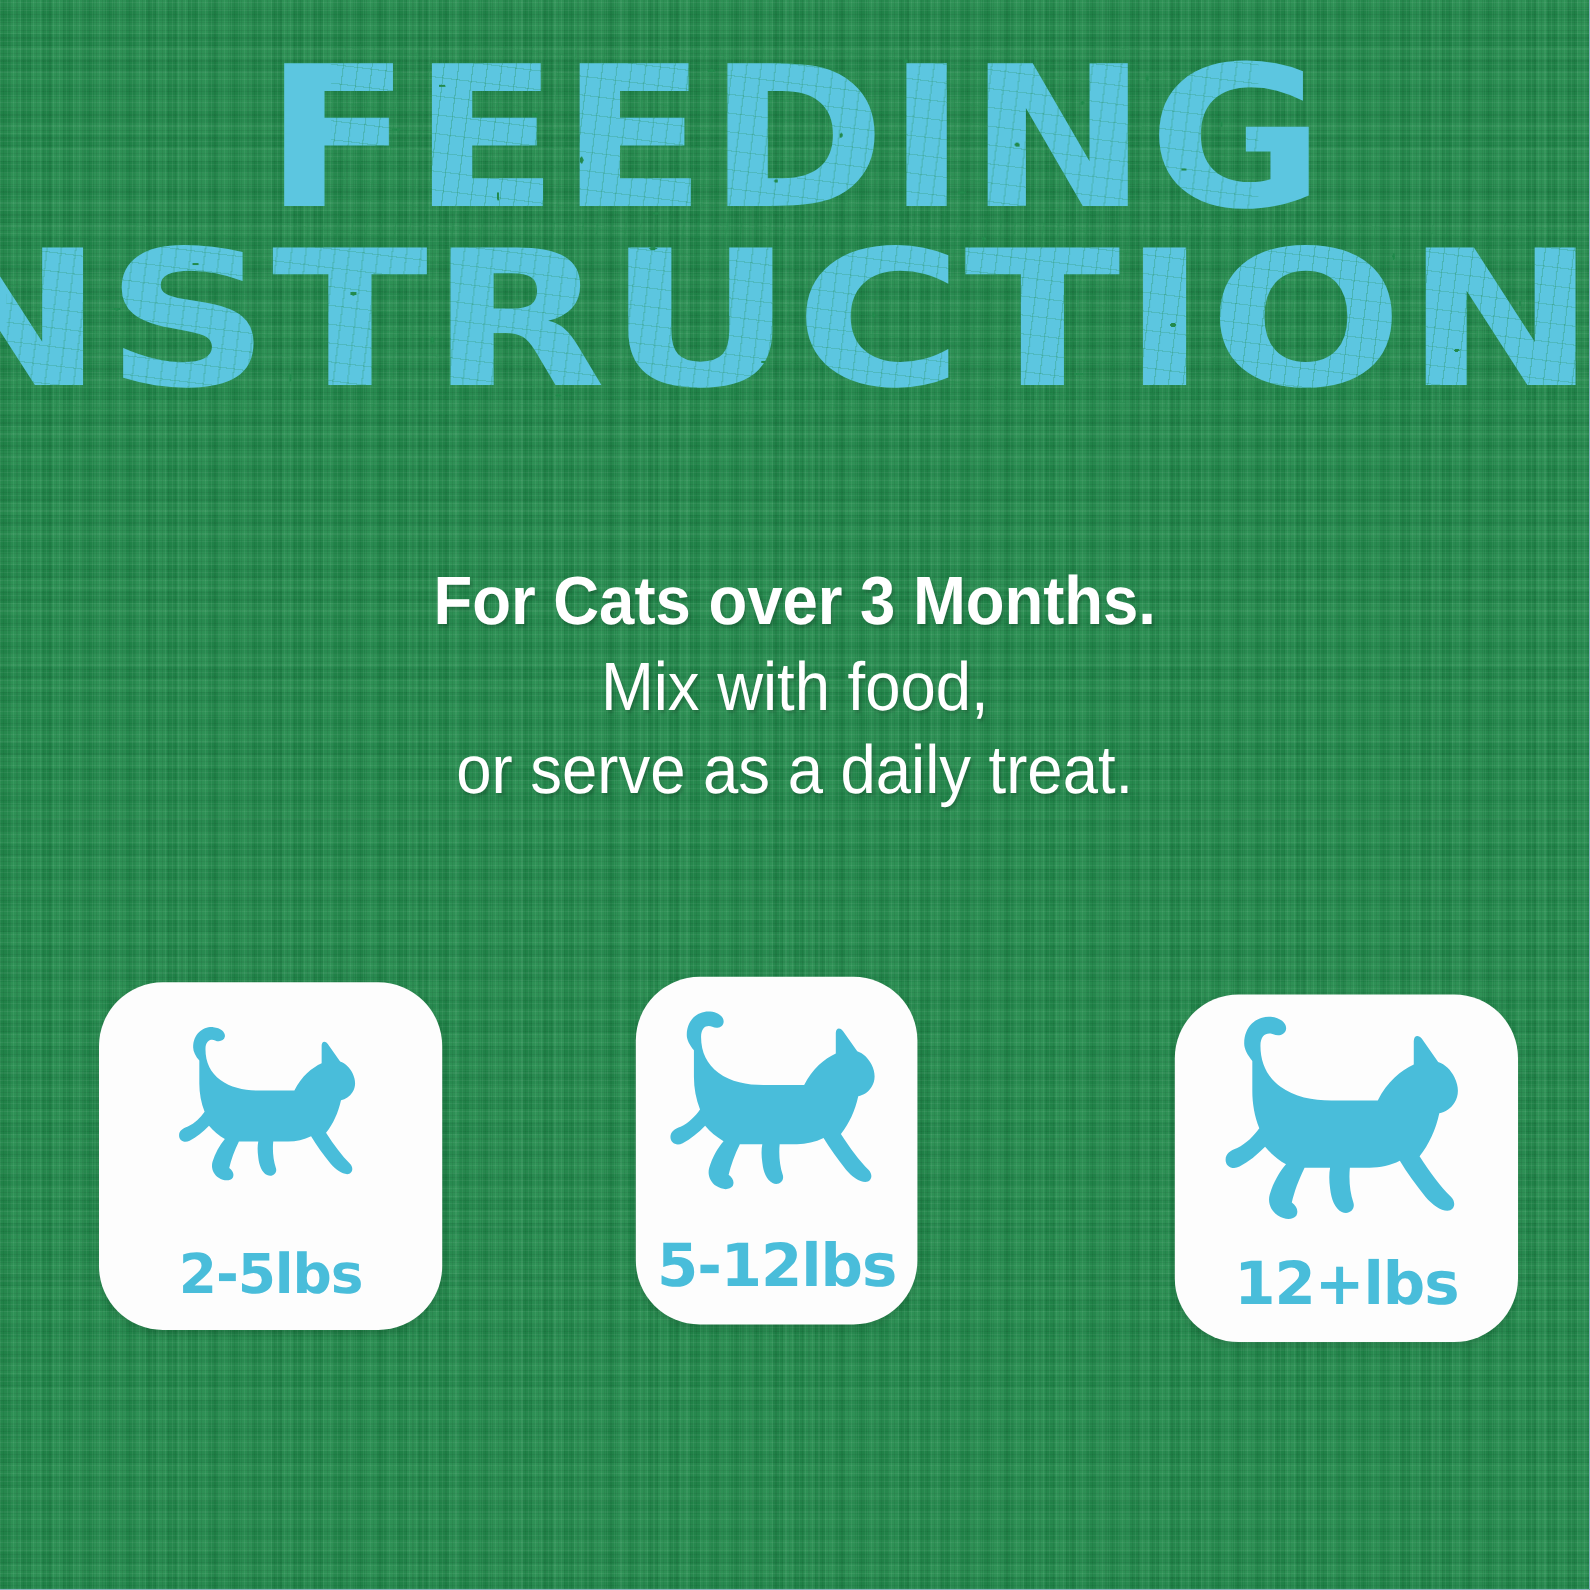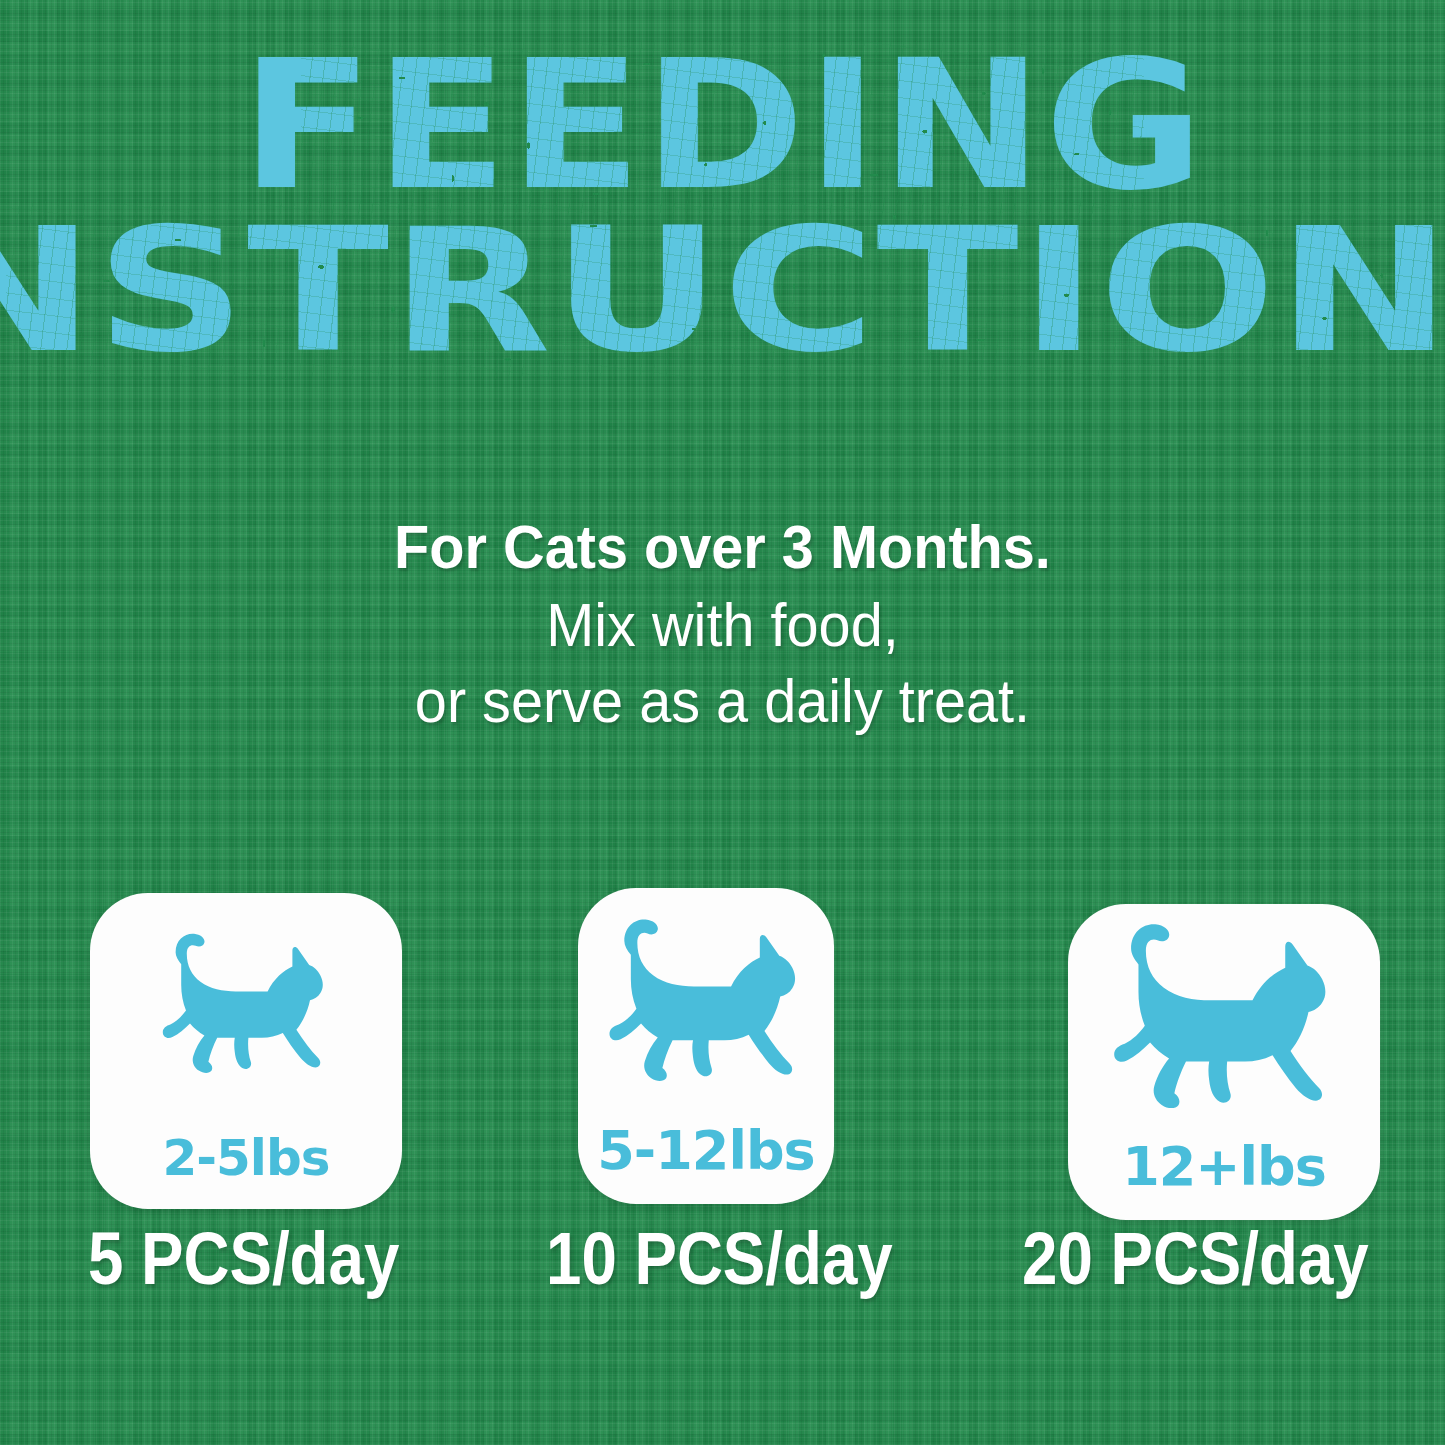--- a/index.html
+++ b/index.html
@@ -401,19 +401,14 @@
             C44,60 44,50 44,44
             C40,39 37,34 37,29
             Z"></path>
         </svg>
       </span>
       <span class="card-weight">12+lbs</span>
     </div>
 
   </div>
 
-  <div id="dose-row">
-    <span class="dose-label" id="dose-1">5 PCS/day</span>
-    <span class="dose-label" id="dose-2">10 PCS/day</span>
-    <span class="dose-label" id="dose-3">20 PCS/day</span>
-  </div>
 
 </div>
 
 </body></html>

